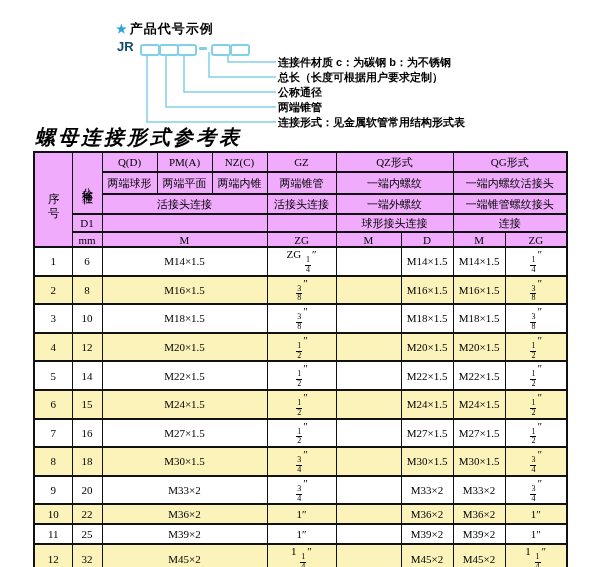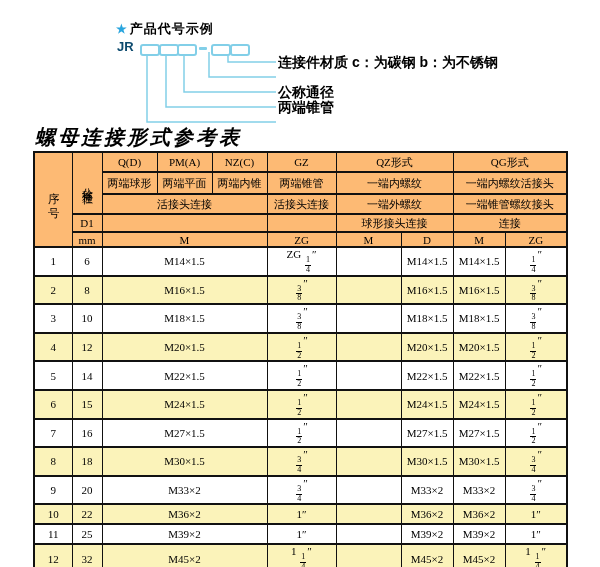--- a/index.html
+++ b/index.html
@@ -9,36 +9,36 @@
   
   .diagram{position:absolute;left:0;top:0;width:600px;height:150px;border-radius:14px;}
   .diagram-title{position:absolute;left:116px;top:20px;font-size:13px;font-weight:bold;
                  letter-spacing:1px;}
   .diagram-title .star{color:#29a5de;margin-right:2px;font-size:12px;}
   .jr-prefix{position:absolute;left:117px;top:39px;font-size:13px;font-weight:bold;color:#0c4a6e;}
   .code-box{position:absolute;top:44px;width:16px;height:8px;border:2px solid #82cfe8;
             border-radius:3px;background:#fff;}
   .code-dash{position:absolute;top:47px;width:8px;height:3px;background:#82cfe8;border-radius:1px;}
   .callout-svg{position:absolute;left:0;top:0;}
-  .callout-label{position:absolute;left:278px;height:14px;font-size:14px;font-weight:bold;
+  .callout-label{position:absolute;left:278px;height:14px;font-size:11px;font-weight:bold;
                  white-space:nowrap;line-height:14px;}
 
   
   .table-title{position:absolute;left:35px;top:124px;margin:0;font-size:20px;font-weight:bold;
                font-family:"DejaVu Serif","Liberation Serif",serif;font-style:italic;
                letter-spacing:3px;}
 
   
   table.ref{position:absolute;left:33px;top:151px;width:533px;border-collapse:collapse;
             table-layout:fixed;border:2px solid #111;
             font-family:"Liberation Serif","DejaVu Serif",serif;}
   .ref th,.ref td{border-left:1px solid #111;border-right:1px solid #111;
        border-top:2px solid #111;border-bottom:2px solid #111;
        text-align:center;vertical-align:middle;padding:0;overflow:hidden;}
-  .ref thead th{background:#fdba74;font-weight:normal;font-size:11px;}
+  .ref thead th{background:#f0abfc;font-weight:normal;font-size:11px;}
   .ref tbody td{font-size:11px;height:18px;background:#fff;}
   .ref tbody tr.alt td{background:#fbf3ba;}
   .hr1{height:20px;} .hr2{height:22px;} .hr3{height:20px;} .hr4{height:18px;} .hr5{height:15px;}
 
   .v{writing-mode:vertical-lr;text-orientation:upright;display:inline-block;margin:0 auto;}
   .v-xh{letter-spacing:16px;font-size:11.5px;}
   .v-tj{letter-spacing:2px;font-size:11px;}
 
   .fr{display:inline-flex;flex-direction:column;vertical-align:-4px;line-height:1.1;
       font-size:8px;margin:0 1px;text-align:center;}
@@ -65,22 +65,24 @@
     </svg>
 
     <div class="code-box" style="left:140px;"></div>
     <div class="code-box" style="left:159px;"></div>
     <div class="code-box" style="left:177px;"></div>
     <div class="code-dash" style="left:199px;"></div>
     <div class="code-box" style="left:211px;"></div>
     <div class="code-box" style="left:230px;"></div>
 
     <div class="callout-label" style="top:55px;">连接件材质  c：为碳钢  b：为不锈钢</div>
+    <div class="callout-label" style="top:70px;">总长（长度可根据用户要求定制）</div>
     <div class="callout-label" style="top:85px;">公称通径</div>
     <div class="callout-label" style="top:100px;">两端锥管</div>
+    <div class="callout-label" style="top:115px;">连接形式：见金属软管常用结构形式表</div>
   </div>
 
   <h2 class="table-title">螺母连接形式参考表</h2>
 
   <table class="ref">
     <colgroup>
       <col style="width:38px">
         <col style="width:30px">
       <col style="width:55px">
         <col style="width:55px">

